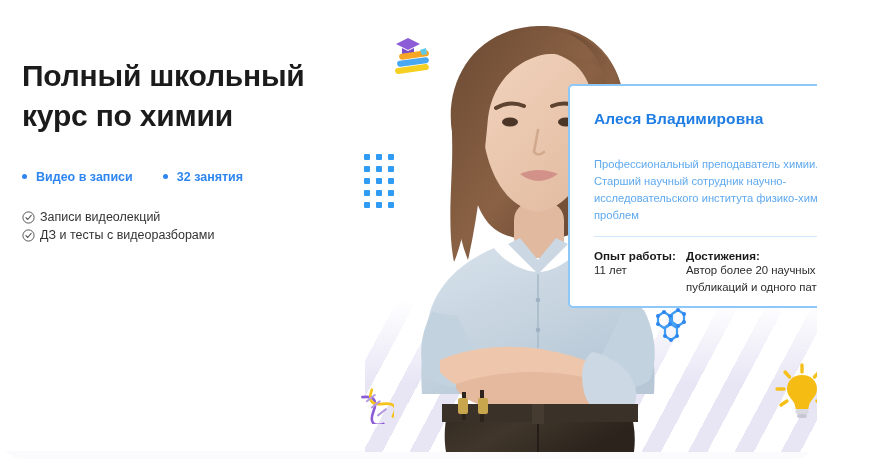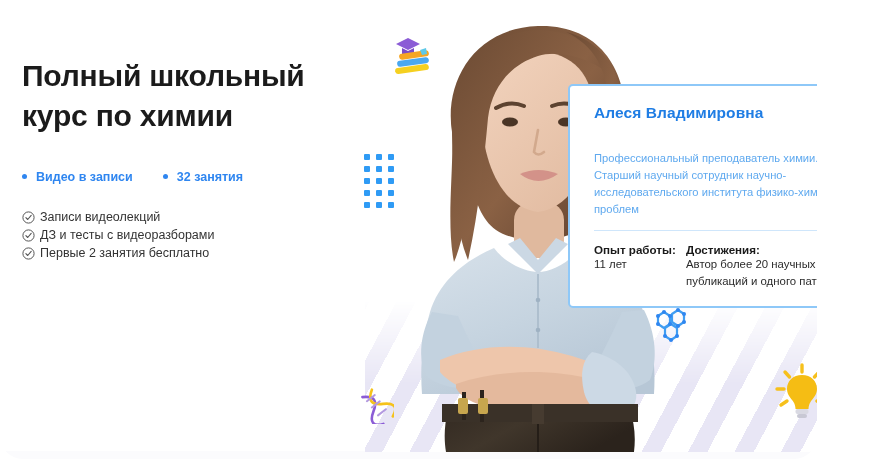--- a/index.html
+++ b/index.html
@@ -103,21 +103,21 @@
   .deco-plus    { left: 858px; top: 358px; z-index: 5; }
   
   .card {
     position: absolute;
     left: 568px; top: 84px;
     width: 321px; height: 224px;
     background: #ffffff;
     border: 2px solid #8ec8f8;
     border-radius: 5px;
     z-index: 7;
-    padding: 18px 22px 0 24px;
+    padding: 24px 22px 0 24px;
   }
   .card-name {
     color: #1f7de4;
     font-size: 15.5px;
     font-weight: bold;
     letter-spacing: 0.1px;
   }
   .card-desc {
     margin-top: 28px;
     color: #5fa9ef;
@@ -183,27 +183,20 @@
       </div>
 
       <div class="check-item">
         <svg class="check-icon" width="13" height="13" viewBox="0 0 13 13">
           <circle cx="6.5" cy="6.5" r="5.6" fill="none" stroke="#555" stroke-width="1"></circle>
           <path d="M3.9 6.6 L5.7 8.5 L9.2 4.3" fill="none" stroke="#555" stroke-width="1.1" stroke-linecap="round" stroke-linejoin="round"></path>
         </svg>
         <span>ДЗ и тесты с видеоразборами</span>
       </div>
 
-      <div class="check-item">
-        <svg class="check-icon" width="13" height="13" viewBox="0 0 13 13">
-          <circle cx="6.5" cy="6.5" r="5.6" fill="none" stroke="#555" stroke-width="1"></circle>
-          <path d="M3.9 6.6 L5.7 8.5 L9.2 4.3" fill="none" stroke="#555" stroke-width="1.1" stroke-linecap="round" stroke-linejoin="round"></path>
-        </svg>
-        <span>Первые 2 занятия бесплатно</span>
-      </div>
 
     </div>
   </div>
 
   <svg class="photo" viewBox="0 0 284 440">
     <defs>
       <linearGradient id="hairG" x1="0" y1="0" x2="1" y2="1">
         <stop offset="0%" stop-color="#6b4a33"></stop>
         <stop offset="50%" stop-color="#8a6144"></stop>
         <stop offset="100%" stop-color="#55392a"></stop>

